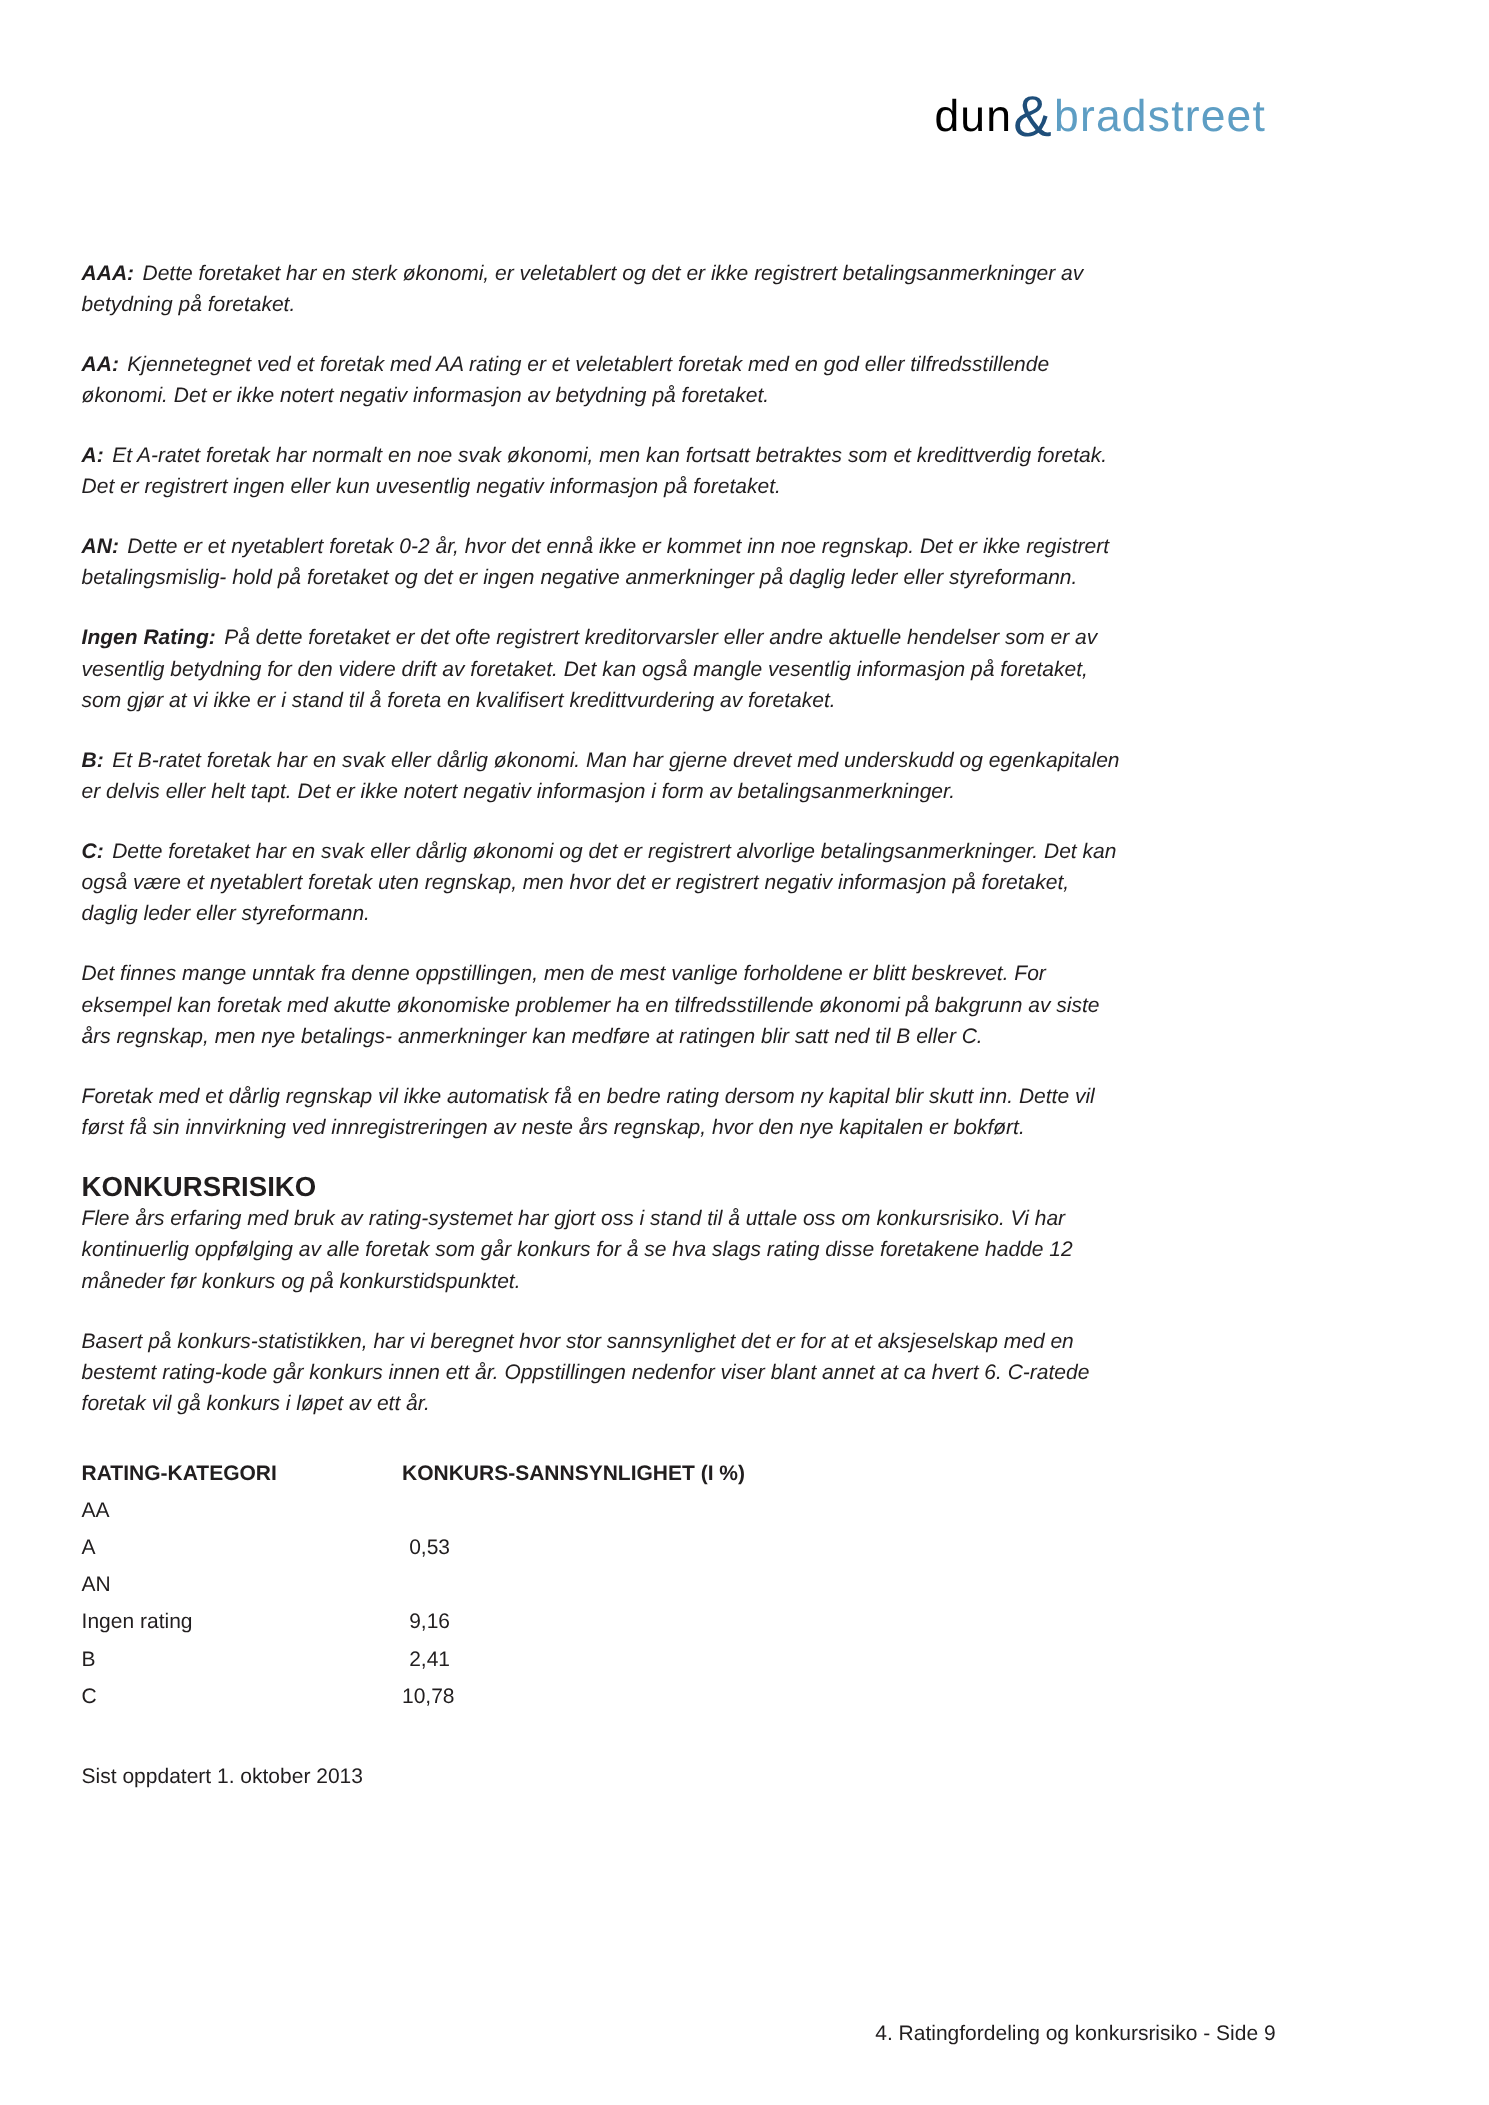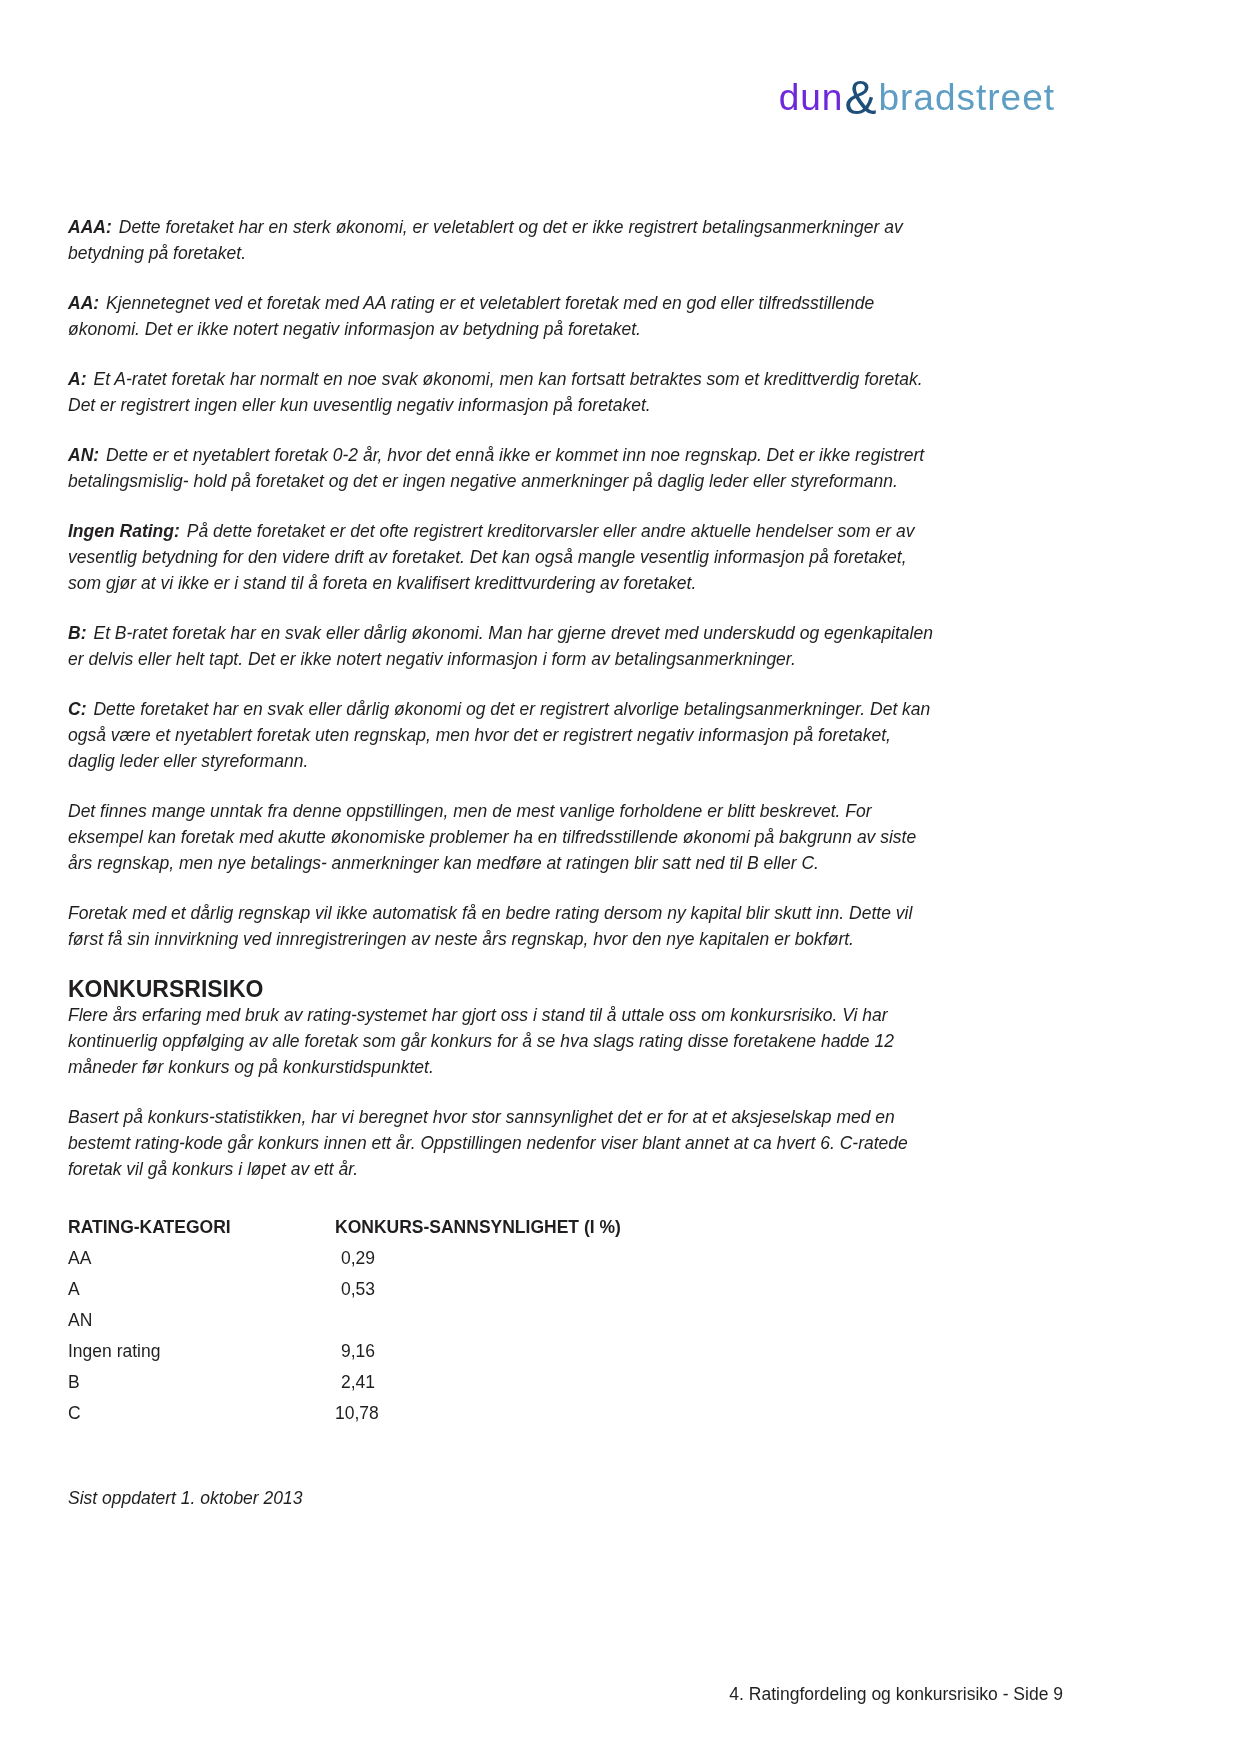--- a/index.html
+++ b/index.html
@@ -52,42 +52,41 @@
 
   
   .ratingtable { margin-top: 30px; }
   .trow { display: flex; line-height: 31px; }
   .thead { font-weight: 700; }
   .c1 { width: 267px; flex: none; }
   .c2 { flex: 1; }
   .num { display: inline-block; min-width: 40px; text-align: right; }
 
   .last-updated {
-    margin-top: 56px;
-    font-style: italic;
+    margin-top: 38px;
   }
 
   
   .footer {
     position: absolute;
     left: 68px;
     top: 1683px;
     width: 995px;
     text-align: right;
     font-size: 17.5px;
     line-height: 22px;
   }
 </style>
 </head>
 <body>
 
 <div class="page">
 
   <div class="logo">
-    <span style="color: #6d28d9;">dun</span><span class="amp" style="color: rgb(30, 78, 122);">&amp;</span><span style="color: rgb(94, 158, 196);">bradstreet</span>
+    <span style="color: #000000;">dun</span><span class="amp" style="color: rgb(30, 78, 122);">&amp;</span><span style="color: rgb(94, 158, 196);">bradstreet</span>
   </div>
 
   <div class="content">
 
     <p class="para">
       <span class="lead">AAA:</span><span>Dette foretaket har en sterk økonomi, er veletablert og det er ikke registrert betalingsanmerkninger av betydning på foretaket.</span>
     </p>
 
     <p class="para">
       <span class="lead">AA:</span><span>Kjennetegnet ved et foretak med AA rating er et veletablert foretak med en god eller tilfredsstillende økonomi. Det er ikke notert negativ informasjon av betydning på foretaket.</span>
@@ -127,21 +126,20 @@
 
     <p class="para">Basert på konkurs-statistikken, har vi beregnet hvor stor sannsynlighet det er for at et aksjeselskap med en bestemt rating-kode går konkurs innen ett år. Oppstillingen nedenfor viser blant annet at ca hvert 6. C-ratede foretak vil gå konkurs i løpet av ett år.</p>
 
     <div class="ratingtable">
       <div class="trow thead">
         <div class="tcell c1">RATING-KATEGORI</div>
         <div class="tcell c2">KONKURS-SANNSYNLIGHET (I %)</div>
       </div>
       <div class="trow">
         <div class="tcell c1">AA</div>
-        <div class="tcell c2"><span class="num">0,29</span></div>
       </div>
       <div class="trow">
         <div class="tcell c1">A</div>
         <div class="tcell c2"><span class="num">0,53</span></div>
       </div>
       <div class="trow">
         <div class="tcell c1">AN</div>
       </div>
       <div class="trow">
         <div class="tcell c1">Ingen rating</div>

